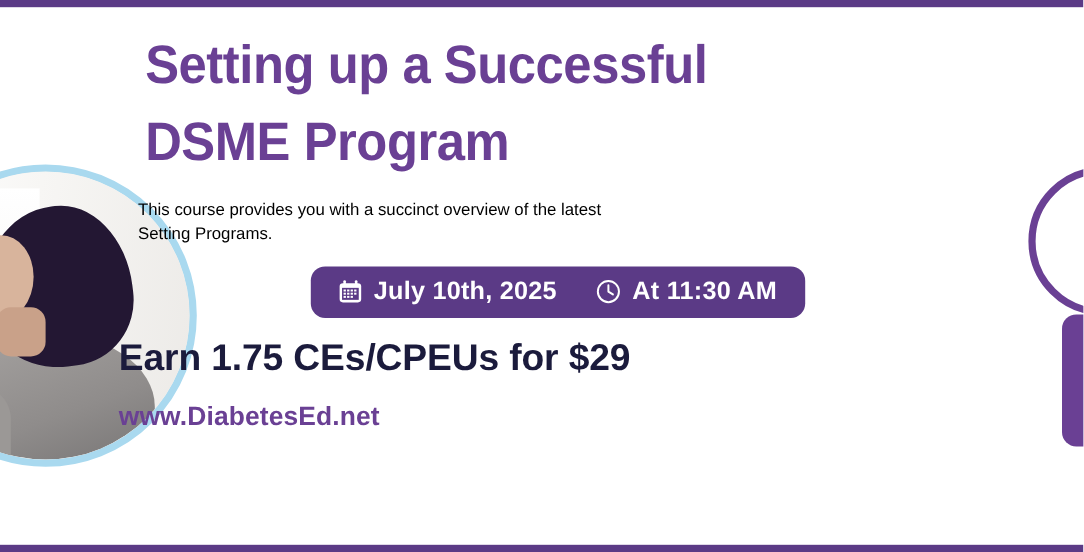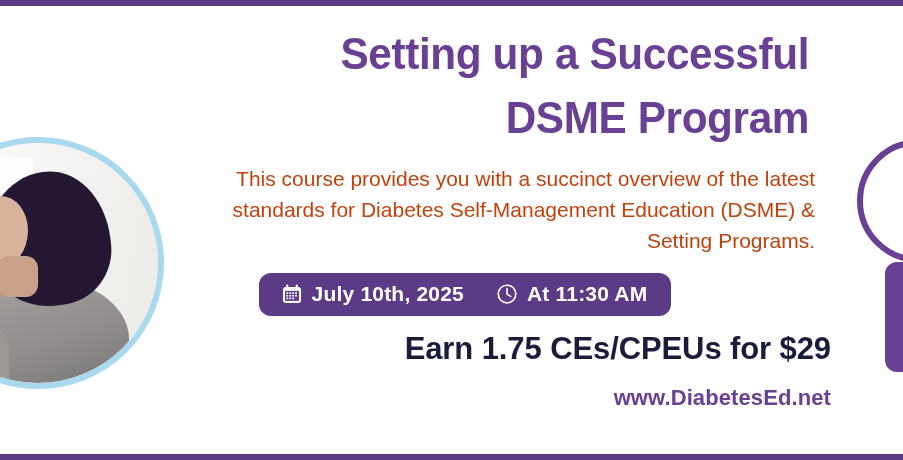--- a/index.html
+++ b/index.html
@@ -138,38 +138,38 @@
     background: #6a4094;
     border-radius: 12px;
   }
 
   
   .content {
     position: absolute;
     left: 99px;
     right: 72px;
     top: 22px;
-    text-align: right;
+    text-align: left;
   }
 
   .headline {
     color: #6a4094;
     font-weight: 700;
     font-size: 45px;
     line-height: 1.42;
     letter-spacing: -0.4px;
     margin: 0;
     font-stretch: condensed;
     transform: scaleX(0.94);
   }
   .headline .hl-line { display: block; }
 
   .subtitle {
-    color: #c2410c;
-    font-size: 21px;
+    color: #000000;
+    font-size: 14px;
     line-height: 1.47;
     margin: 14px auto 0;
     max-width: 700px;
     font-weight: 400;
   }
   .subtitle .sub-line { display: block; }
 
   
   .pill-wrap {
     margin-top: 17px;
@@ -241,21 +241,20 @@
 
   <div class="content">
 
     <h1 class="headline">
       <span class="hl-line">Setting up a Successful</span>
       <span class="hl-line">DSME Program</span>
     </h1>
 
     <p class="subtitle">
       <span class="sub-line">This course provides you with a succinct overview of the latest</span>
-      <span class="sub-line">standards for Diabetes Self-Management Education (DSME) &amp;</span>
       <span class="sub-line">Setting Programs.</span>
     </p>
 
     <div class="pill-wrap">
       <div class="pill">
 
         <span class="pill-group">
           <span class="ic">
             <svg viewBox="0 0 24 24" aria-hidden="true">
               <rect x="2.2" y="4.4" width="19.6" height="17.4" rx="3" fill="#ffffff"></rect>

